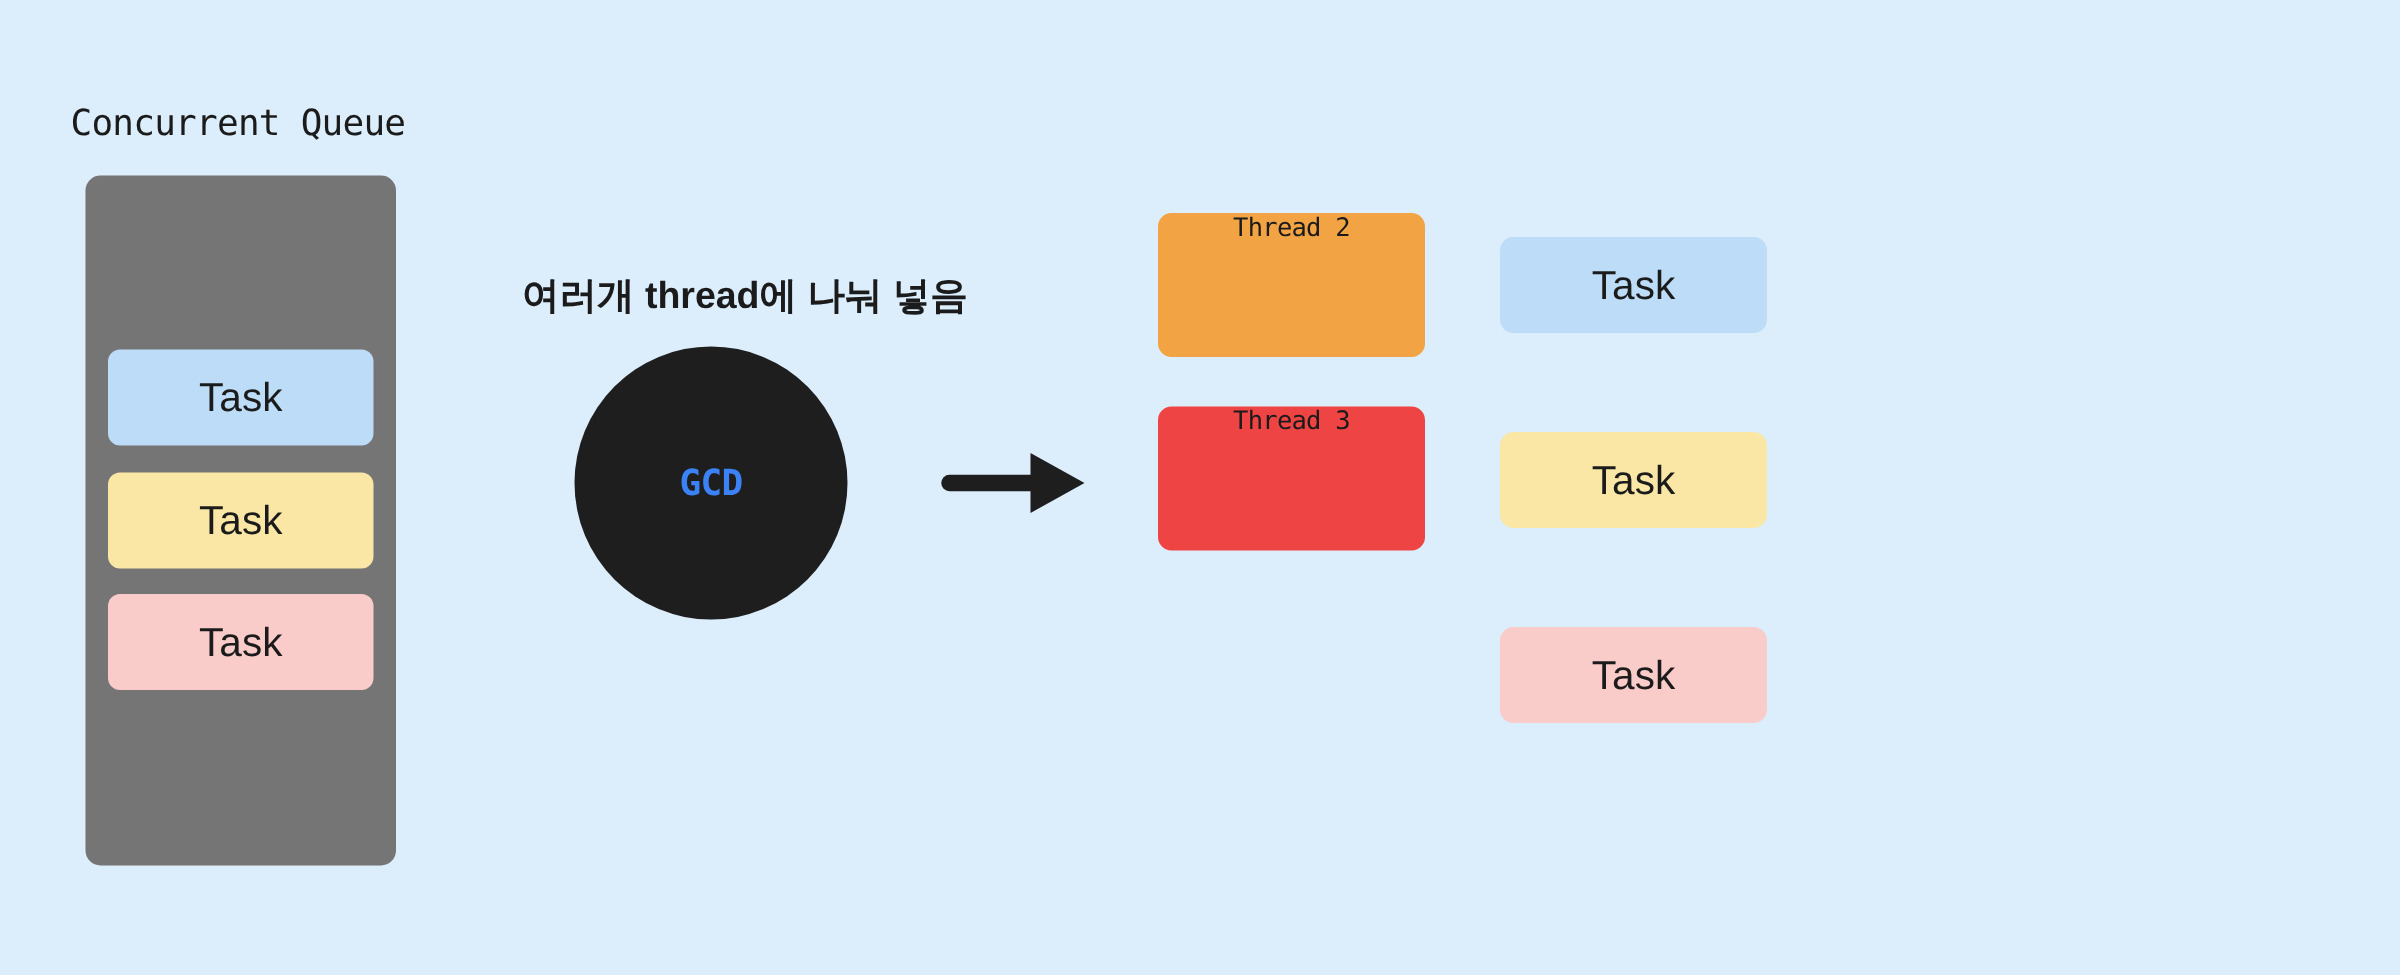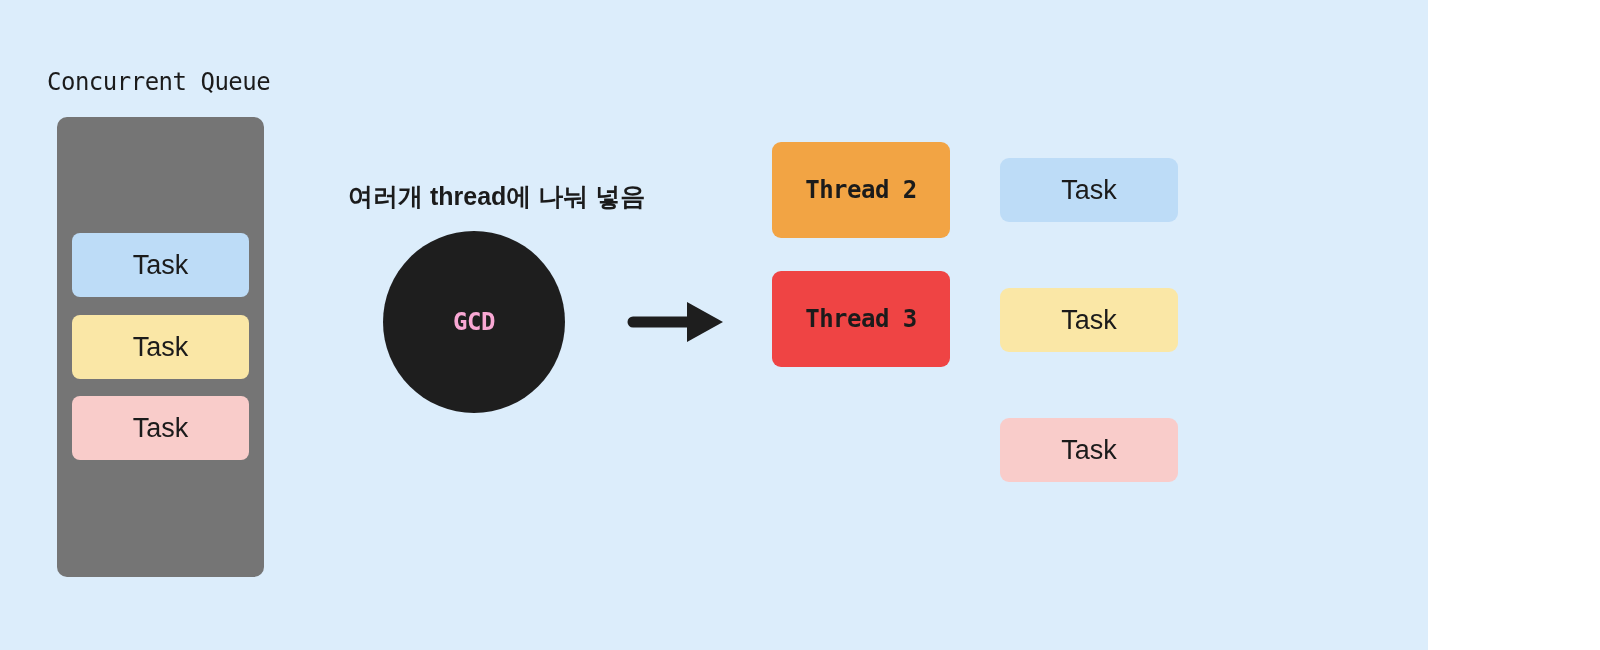--- a/index.html
+++ b/index.html
@@ -2,21 +2,21 @@
 <html><head>
 <meta charset="utf-8">
 <style>
   html, body { margin: 0; padding: 0; }
   body {
     font-family: "Liberation Sans", sans-serif;
     width: 1600px; height: 650px; overflow: hidden;
   }
   .canvas {
     position: relative;
-    width: 1428px; height: 650px;
+    width: 1600px; height: 650px;
   }
   .abs { position: absolute; }
 
   .title {
     left: 47px; top: 68px;
     font-family: "DejaVu Sans Mono", monospace;
     font-size: 24px; letter-spacing: -0.5px;
     font-weight: 500;
   }
 
@@ -49,23 +49,23 @@
     display: flex; align-items: center; justify-content: center;
     font-family: "DejaVu Sans Mono", monospace;
     font-size: 24px; font-weight: 700; letter-spacing: -0.5px;
   }
 
   .arrow-svg { left: 626px; top: 297px; }
 
   .thread-box {
     left: 772px; width: 178px; height: 96px;
     border-radius: 9px;
-    display: flex; align-items: center; justify-content: center;
+    display: flex; justify-content: center;
     font-family: "DejaVu Sans Mono", monospace;
-    font-size: 24px; letter-spacing: -0.5px; font-weight: 700;
+    font-size: 17px; letter-spacing: -0.5px; font-weight: 400;
   }
   .thread-box.r0 { top: 142px; }
   .thread-box.r1 { top: 271px; }
   .thread-box.r2 { top: 401px; }
 
   .assigned-task {
     left: 1000px; width: 178px; height: 64px;
     border-radius: 9px;
     display: flex; align-items: center; justify-content: center;
     font-size: 27px;
@@ -88,21 +88,21 @@
     <div class="abs queue-task t1" style="background: rgb(250, 231, 166);">
       <span>Task</span>
     </div>
     <div class="abs queue-task t2" style="background: rgb(249, 204, 202);">
       <span>Task</span>
     </div>
   </div>
 
   <div class="abs annotation">여러개 thread에 나눠 넣음</div>
 
-  <div class="abs gcd-circle" style="background: rgb(30, 30, 30); color: #f9a8d4;">
+  <div class="abs gcd-circle" style="background: rgb(30, 30, 30); color: #3b82f6;">
     <span>GCD</span>
   </div>
 
   <svg class="abs arrow-svg" width="100" height="50" viewBox="0 0 100 50" style="color: rgb(30, 30, 30);">
     <line x1="7" y1="25" x2="64" y2="25" stroke="currentColor" stroke-width="11" stroke-linecap="round"></line>
     <polygon points="61,5 61,45 97,25" fill="currentColor"></polygon>
   </svg>
 
   <div class="abs thread-box r0" style="background: rgb(242, 164, 68);">
     <span>Thread 2</span>

